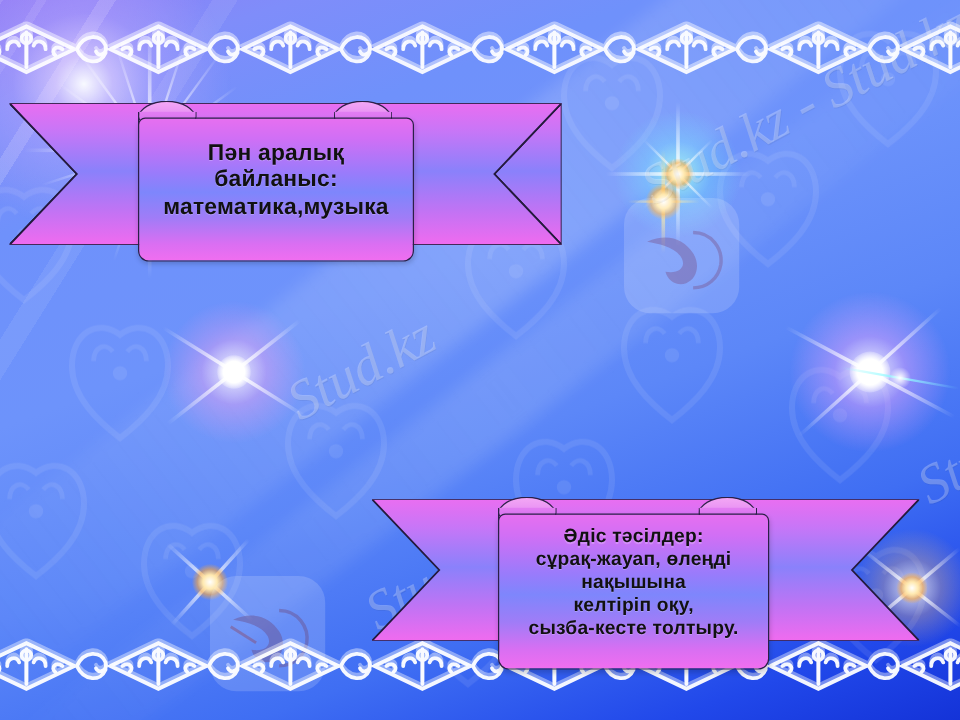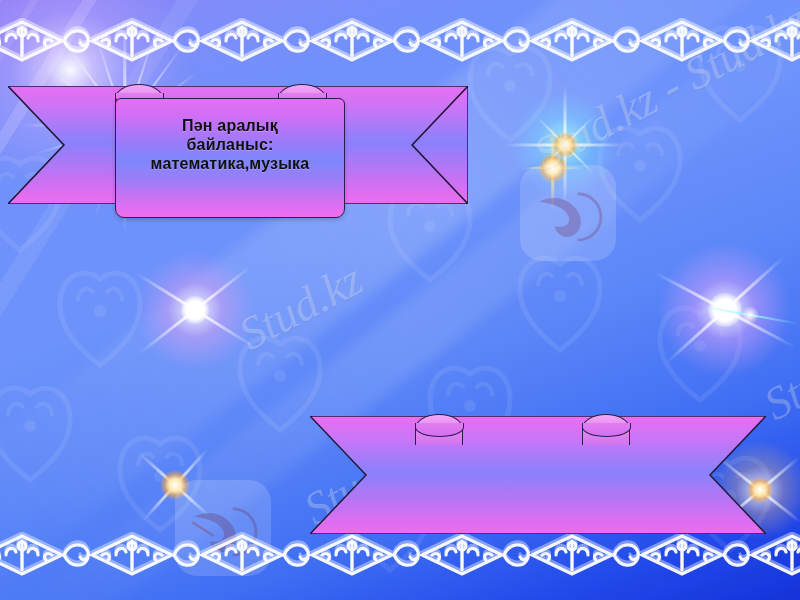--- a/index.html
+++ b/index.html
@@ -286,21 +286,21 @@
             <stop offset="100%" stop-color="#f06bef"></stop>
           </linearGradient>
         </defs>
         <path d="M0,0 L460,0 L460,118 L380,118 L460,118 L404,59 L460,0 L460,118 L0,118 L56,59 Z" fill="url(#tg1)" stroke="#241a3d" stroke-width="1.5"></path>
         <path d="M0,0 L460,0 L404,59 L460,118 L0,118 L56,59 Z" fill="url(#tg1)" stroke="#241a3d" stroke-width="1.5"></path>
       </svg>
     </div>
     <div class="curl" style="left:107px;top:-2px;"></div>
     <div class="curl" style="left:270px;top:-2px;"></div>
     <div class="panel" style="left:107px;top:12px;width:228px;height:118px;">
-      <div class="ptext" style="font-size:16px;padding-top:18px;">Пән аралық
+      <div class="ptext" style="font-size:19px;padding-top:18px;">Пән аралық
 байланыс:
 математика,музыка</div>
     </div>
   </div>
 
 
   <div class="banner" style="left:310px;top:416px;width:456px;height:140px;">
     <div class="tail" style="left:0;top:0;">
       <svg width="456" height="118" viewBox="0 0 456 118" aria-hidden="true">
         <defs>
@@ -310,15 +310,22 @@
             <stop offset="48%" stop-color="#8a81fb"></stop>
               <stop offset="76%" stop-color="#c173f4"></stop>
             <stop offset="100%" stop-color="#f06bef"></stop>
           </linearGradient>
         </defs>
         <path d="M0,0 L456,0 L400,59 L456,118 L0,118 L56,59 Z" fill="url(#tg3)" stroke="#241a3d" stroke-width="1.5"></path>
       </svg>
     </div>
     <div class="curl" style="left:105px;top:-2px;"></div>
     <div class="curl" style="left:272px;top:-2px;"></div>
+    <div class="panel" style="left:105px;top:12px;width:224px;height:128px;">
+      <div class="ptext" style="font-size:16px;padding-top:10px;">Әдіс тәсілдер:
+сұрақ-жауап, өлеңді
+нақышына
+келтіріп оқу,
+сызба-кесте толтыру.</div>
+    </div>
   </div>
 
 </div>
 
 </body></html>

